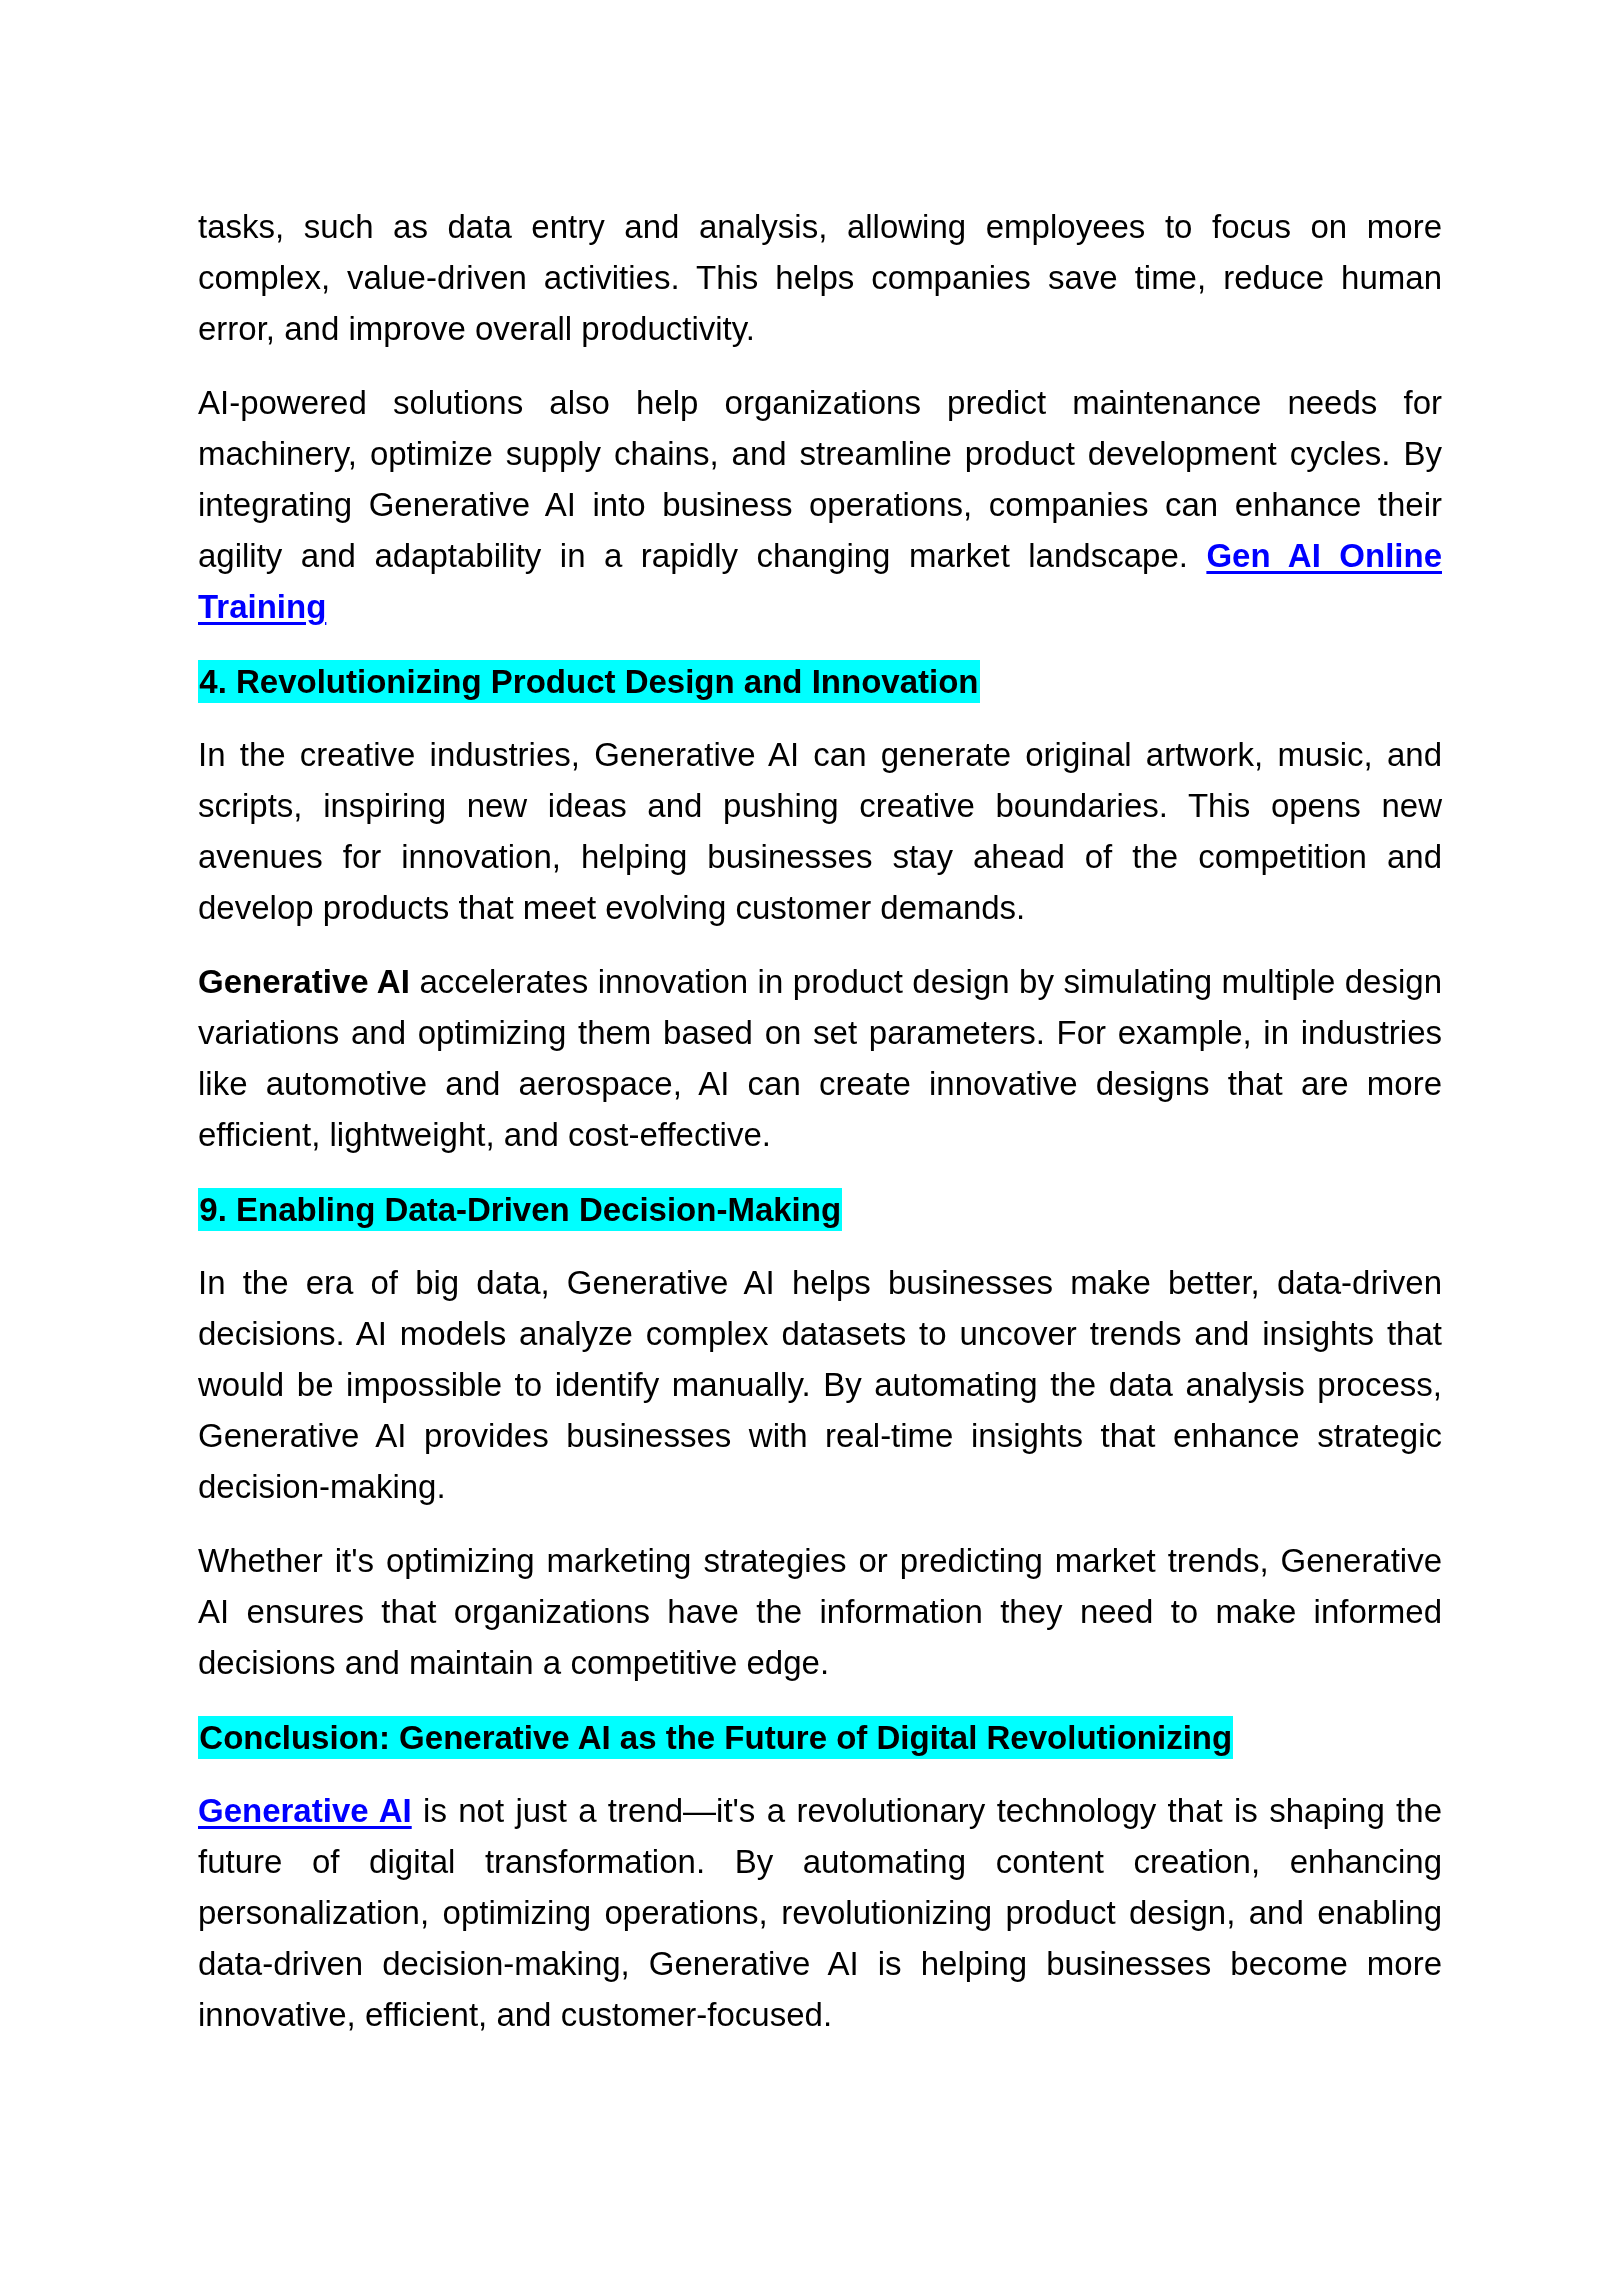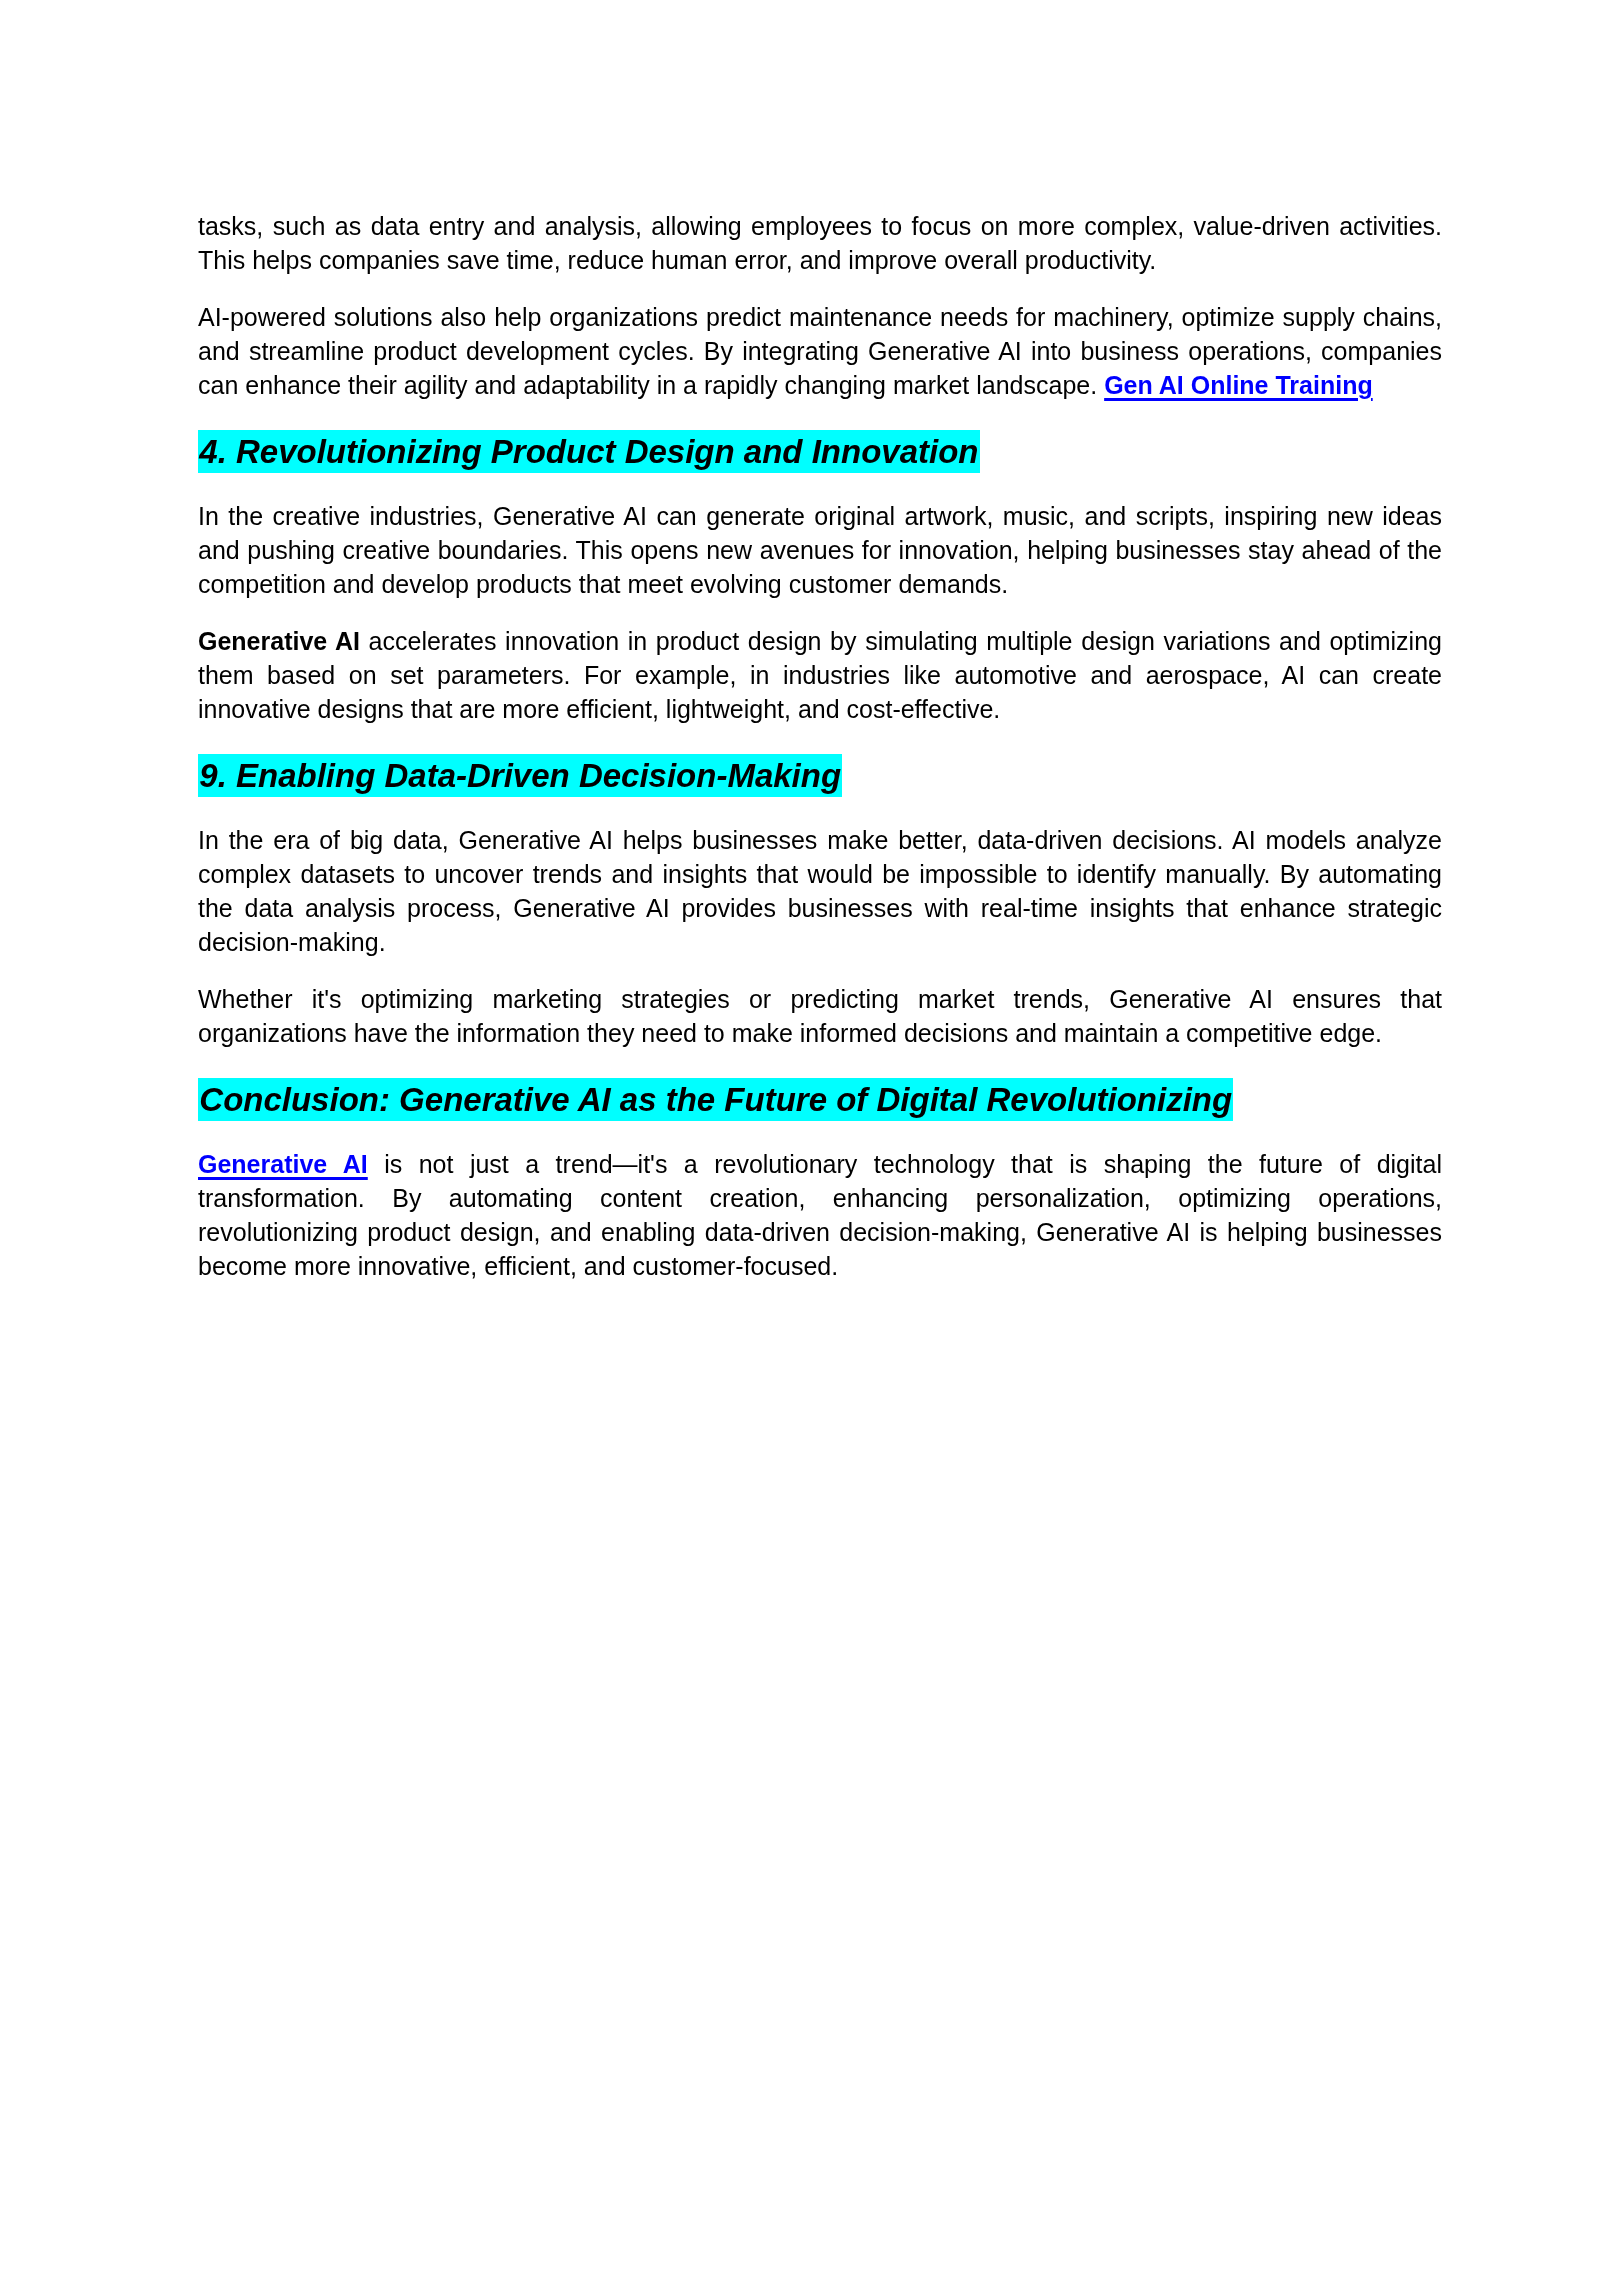--- a/index.html
+++ b/index.html
@@ -15,31 +15,30 @@
     font-family: "Liberation Sans", "DejaVu Sans", sans-serif;
     color: #000000;
   }
   .page {
     position: absolute;
     left: 198px;
     top: 197px;
     width: 1244px;
   }
   p {
-    margin: 12px 0 23px 0;
-    font-size: 25px;
-    line-height: 34px;
+    margin: 4px 0 23px 0;
+    font-size: 33px;
+    line-height: 51px;
     text-align: justify;
   }
   .heading {
     margin: 0 0 23px 0;
     font-size: 33px;
     line-height: 51px;
     font-weight: bold;
-    font-style: italic;
   }
   .heading span.hl {
     background: #00ffff;
     padding: 2.5px 1.3px 3.8px 1.3px;
   }
   a.link {
     color: #0000ff;
     font-weight: bold;
     text-decoration: underline;
     text-decoration-thickness: 2.5px;

